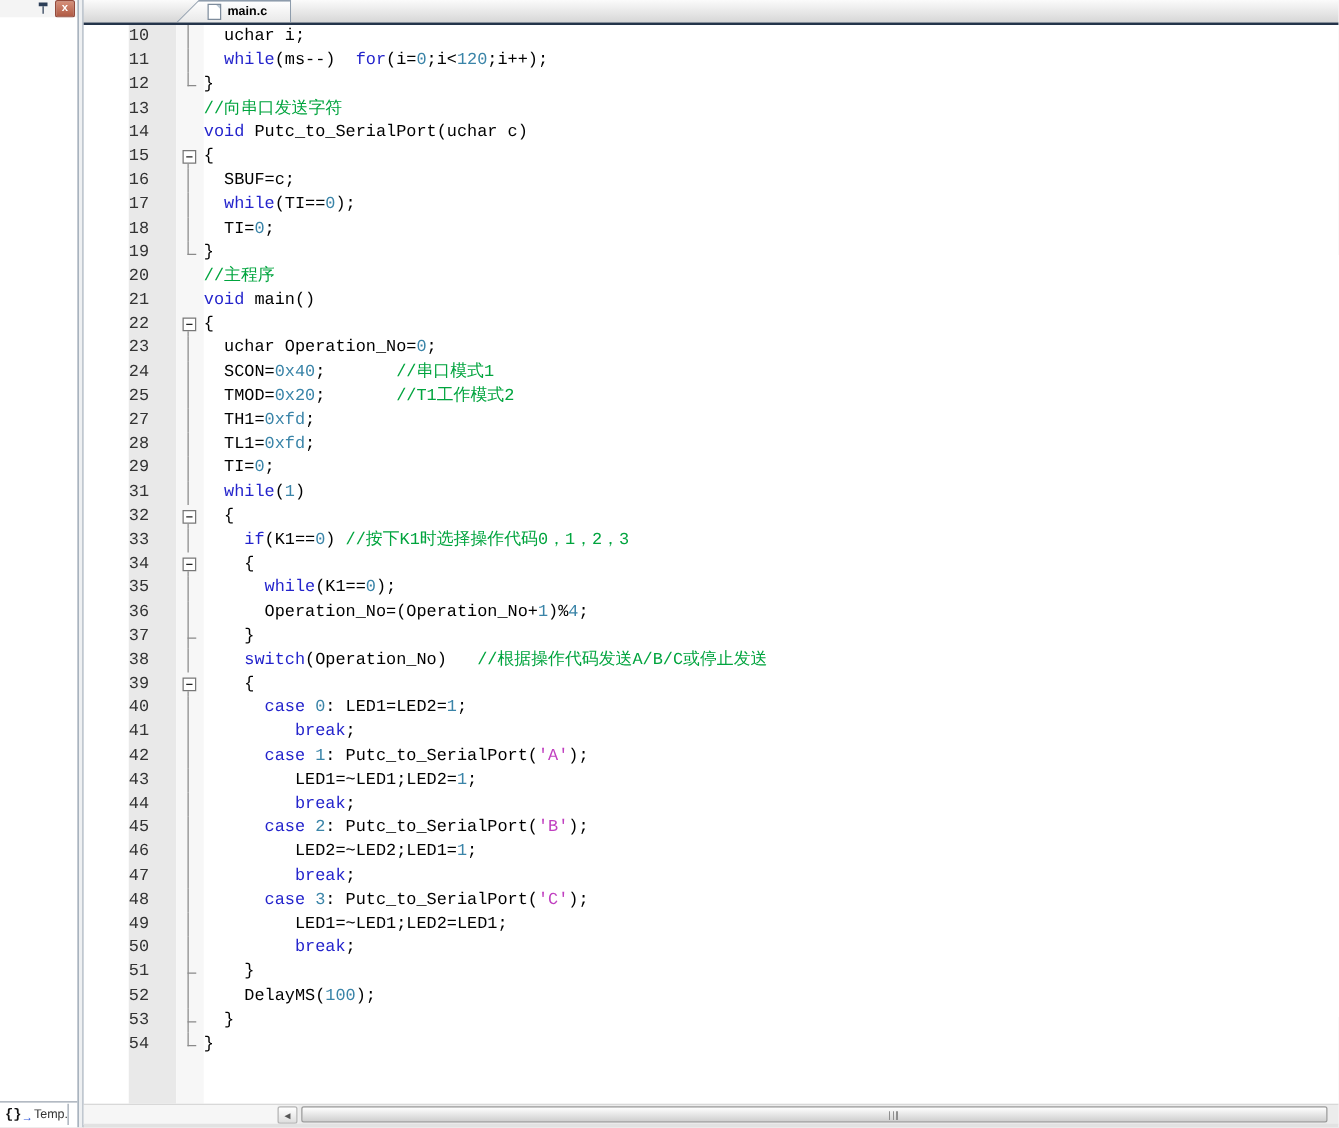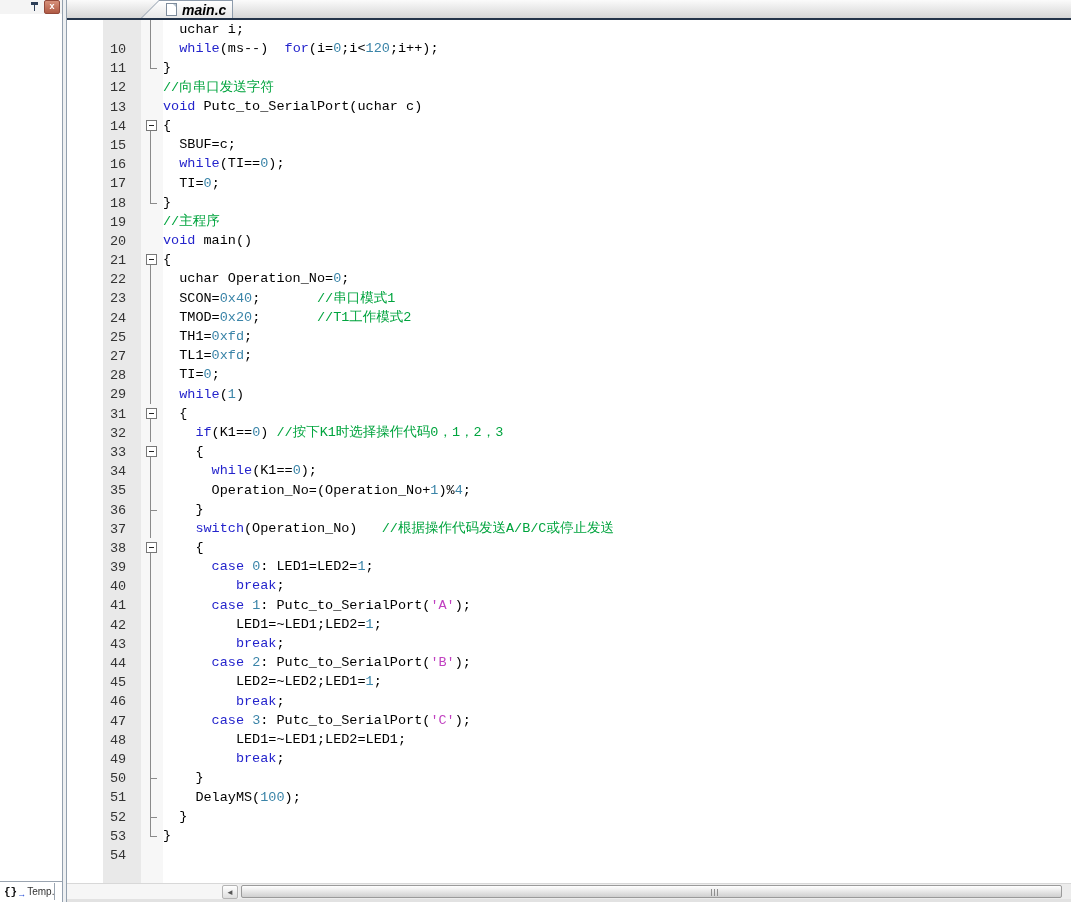--- a/index.html
+++ b/index.html
@@ -33,31 +33,31 @@
   .tabbar{position:absolute;left:0;top:0;width:100%;height:18px;
           background:linear-gradient(#fbfbfb,#d6d6d6);border-bottom:2px solid #24344a;box-sizing:content-box;}
   .tab{position:absolute;left:74px;top:0;width:92px;height:18px;
        clip-path:polygon(0 100%,18px 0,100% 0,100% 100%);background:#8e9cac;}
   .tab-inner{position:absolute;left:1px;top:1px;right:1px;bottom:0;
        clip-path:polygon(0 100%,17px 0,100% 0,100% 100%);
        background:linear-gradient(#ffffff,#e8e8e8);display:flex;align-items:center;}
   .doc-icon{position:relative;margin-left:24px;width:9px;height:11px;background:#fff;border:1px solid #7e8c9c;}
   .doc-icon::before{content:'';position:absolute;right:0;top:0;width:0;height:0;
        border-style:solid;border-width:0 3px 3px 0;border-color:transparent #b9c6d2 transparent transparent;}
-  .tab-label{margin-left:5px;font-size:14px;font-weight:bold;color:#000;font-style:italic;}
+  .tab-label{margin-left:5px;font-size:10px;font-weight:bold;color:#000;}
 
   
   .editor{position:absolute;left:0;top:20px;width:100%;height:863px;background:#fff;overflow:hidden;}
   .gutter-band{position:absolute;left:36px;top:0;bottom:0;width:38px;background:var(--gutter_bg);}
   .fold-band{position:absolute;left:74px;top:0;bottom:0;width:22px;background:#f7f7f7;}
   .code-lines{position:absolute;left:0;top:0;right:0;}
   .code-line{position:relative;height:19.2px;line-height:19.2px;
              font-family:"Liberation Mono","DejaVu Sans Mono",monospace;font-size:13.5px;}
-  .line-number{position:absolute;left:36px;width:34px;text-align:center;padding-right:4px;box-sizing:border-box;
-               color:var(--gutter_text);margin-top:20px;}
+  .line-number{position:absolute;left:36px;width:34px;text-align:left;padding-right:4px;box-sizing:border-box;
+               color:var(--gutter_text);}
   .fold-cell{position:absolute;left:74px;width:22px;height:100%;}
   .fline{position:absolute;left:9px;top:0;bottom:0;width:1px;background:#8a8a8a;}
   .fline.half{bottom:auto;height:11px;}
   .fstub{position:absolute;left:9px;top:10px;width:7px;height:1px;background:#8a8a8a;}
   .fbox{position:absolute;left:5px;top:4px;width:9px;height:9px;border:1px solid #777;background:#fff;box-sizing:content-box;}
   .fbox::after{content:'';position:absolute;left:2px;top:4px;width:5px;height:1px;background:#222;}
   .ftail{position:absolute;left:9px;top:15px;bottom:0;width:1px;background:#8a8a8a;}
   .code-text{position:absolute;left:96px;white-space:pre;}
   .tk-p{color:var(--plain);}
   .tk-k{color:var(--keyword);}

